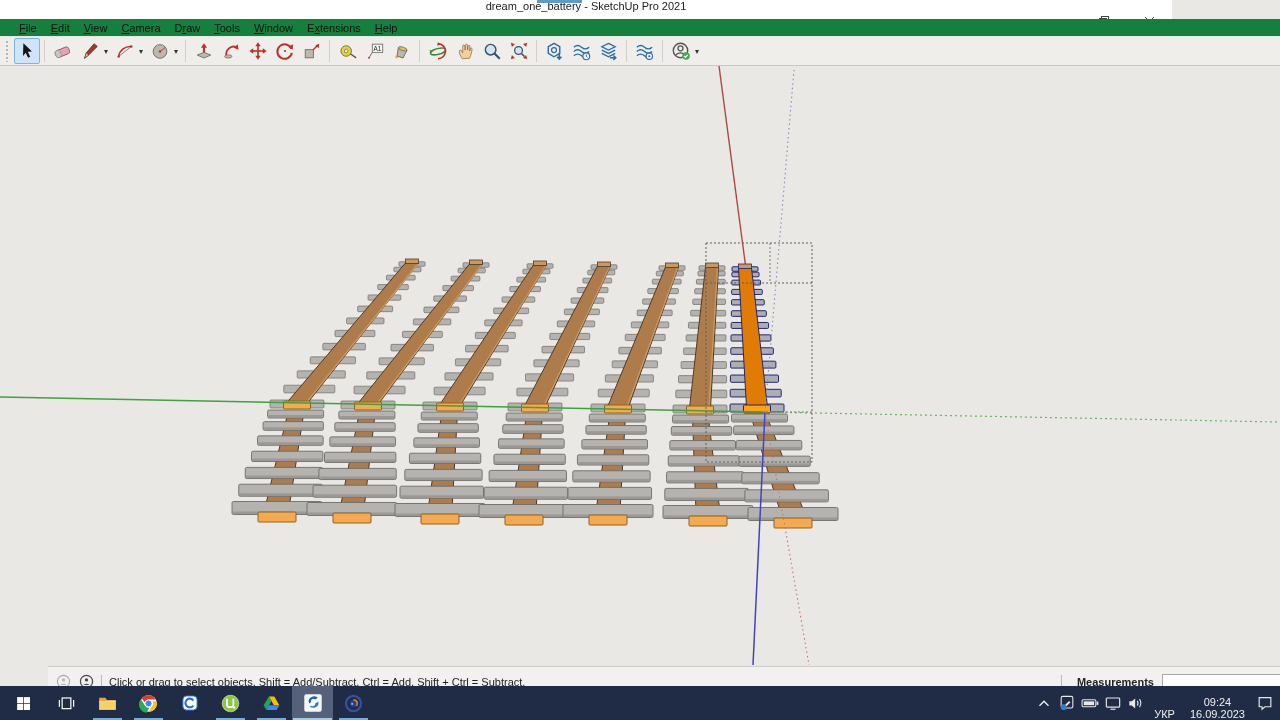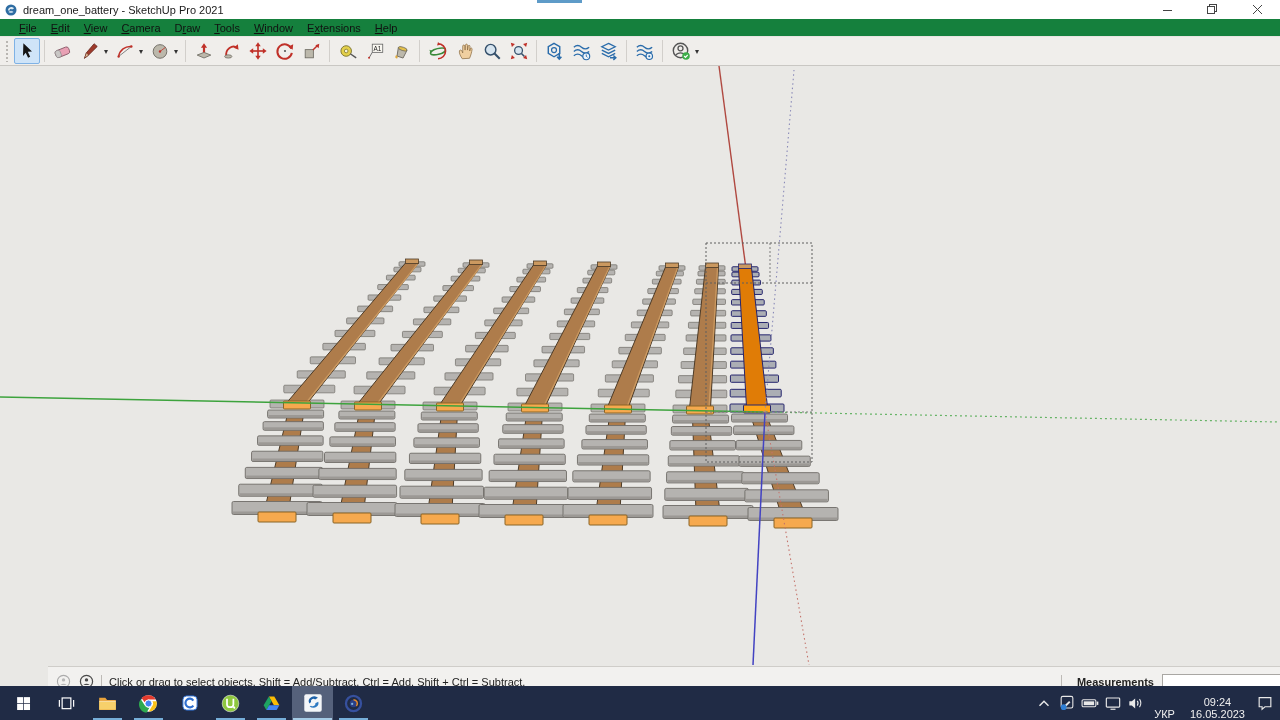--- a/index.html
+++ b/index.html
@@ -1,20 +1,20 @@
 <!DOCTYPE html>
 <html><head>
 <meta charset="utf-8">
 <style>
   html,body{margin:0;padding:0;width:1280px;height:720px;overflow:hidden;
     font-family:"Liberation Sans", sans-serif; background:#e9e8e5;}
   *{box-sizing:border-box;}
   
-  #titlebar{position:absolute;left:0;top:0;width:1280px;height:19px;background:#ffffff;
-    display:flex;align-items:center;font-size:11px;color:#1a1a1a;}
+  #titlebar{position:absolute;left:0;top:0;width:1172px;height:19px;background:#ffffff;
+    display:flex;align-items:center;font-size:11px;color:#1a1a1a;flex-direction:column;}
   #app-icon{width:12px;height:12px;margin:0 6px 0 5px;}
   #win-controls{margin-left:auto;display:flex;height:19px;}
   .win-btn{width:45px;height:19px;display:flex;align-items:center;justify-content:center;color:#444;}
   #blue-strip{position:absolute;left:537px;top:0;width:45px;height:3px;background:#5e9bc8;}
   
   #menubar{position:absolute;left:0;top:19px;width:1280px;height:18px;background:#15803d;
     display:flex;align-items:center;font-size:11px;color:#111;border-bottom:1px solid #e6e4e1;padding-left:12px;}
   .menu-item{padding:2px 7px;cursor:default;}
   .menu-item u{text-decoration:underline;}
   
@@ -675,21 +675,21 @@
     </div>
     <div class="tray-icon">
       <svg width="20" height="20" viewBox="0 0 24 24">
         <path d="M4 10v5h3l4 3.5v-12L7 10z" fill="#e8e8e8"></path>
         <path d="M13.5 9.5q2 2.8 0 5.6M16.2 7.3q3.2 4.8 0 9.6" stroke="#e8e8e8" stroke-width="1.3" fill="none"></path>
       </svg>
     </div>
     <span id="tray-lang">УКР</span>
     <div id="tray-clock">
       <div>09:24</div>
-      <div>16.05.2023</div>
+      <div>16.09.2023</div>
     </div>
     <div class="tray-icon">
       <svg width="20" height="20" viewBox="0 0 24 24">
         <path d="M5 5.5h14v11h-7l-3.5 3v-3H5z" fill="none" stroke="#e8e8e8" stroke-width="1.4"></path>
       </svg>
     </div>
   </div>
 </div>
 
 </body></html>

